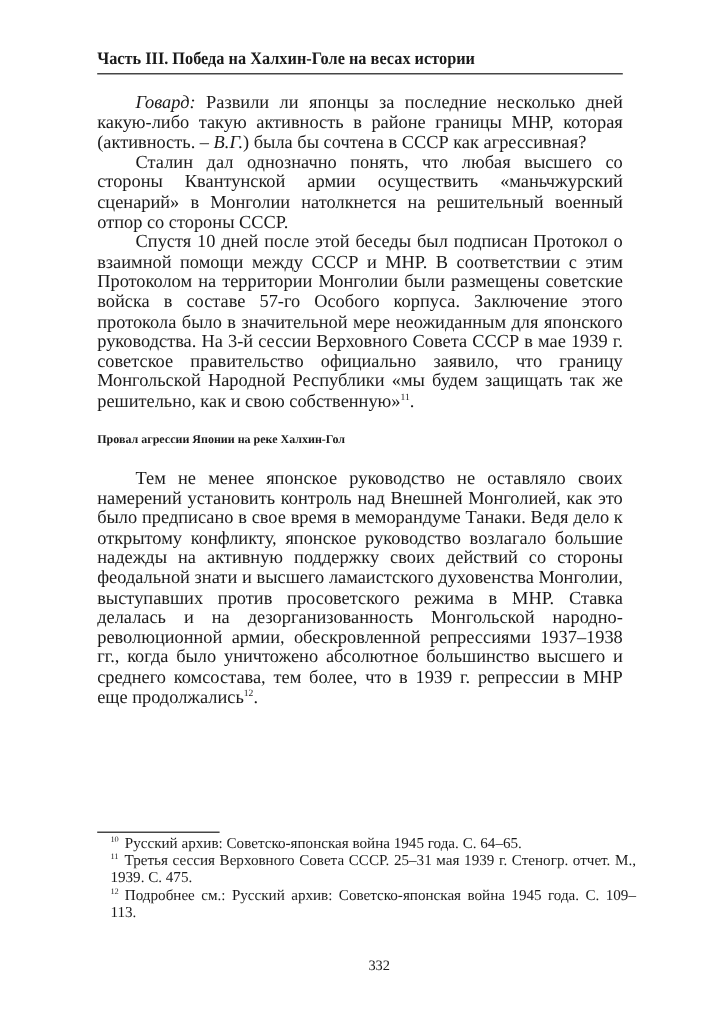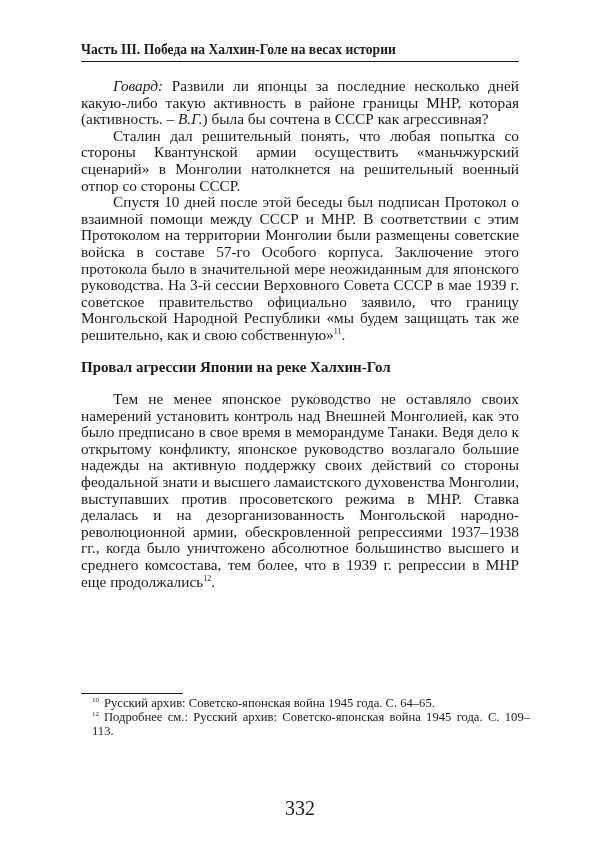--- a/index.html
+++ b/index.html
@@ -8,48 +8,49 @@
   .page { position: absolute; left: 81px; top: 0; width: 438px; }
   .running-head { position: absolute; top: 40px; left: 0; width: 438px;
                   font-weight: bold; font-size: 14.6px; line-height: 18px; white-space: nowrap;
                   font-family: "Liberation Serif", serif; transform: scaleX(0.93); transform-origin: left; }
   .head-rule { position: absolute; top: 61px; left: 0; width: 438px; height: 1.3px; background: #1a1a1a; }
   .body-text { position: absolute; top: 78px; left: 0; width: 438px; font-size: 15.3px; line-height: 16.6px; }
   .body-text p { margin: 0; text-align: justify; text-indent: 32px; hyphens: manual; font-family: Liberation Serif, serif; }
   .body-text i { font-style: italic; }
   sup { font-size: 8px; vertical-align: 6px; line-height: 0; }
   .section-heading { font-weight: bold; text-align: center; text-indent: 0 !important;
-                     font-size: 15px; margin: 15px 0 16px 0 !important; }
+                     font-size: 10px; margin: 15px 0 16px 0 !important; }
   .fn-rule { position: absolute; top: 693px; left: 0; width: 102px; height: 1.3px; background: #1a1a1a; }
   .footnotes { position: absolute; top: 696px; left: 11px; width: 438px; font-size: 12.6px; line-height: 14.2px; }
   .footnotes p { margin: 0; text-align: justify; }
   .footnotes sup { font-size: 7px; vertical-align: 5px; margin-right: 5px; }
-  .page-number { position: absolute; top: 797px; left: 0; width: 438px; text-align: center; font-size: 20px; }
+  .page-number { position: absolute; top: 797px; left: 16px; width: 438px; text-align: center; font-size: 12px; }
 </style>
 </head>
 <body>
 
 <div class="page">
   <div class="running-head">Часть III. Победа на Халхин-Голе на весах истории</div>
   <div class="head-rule"></div>
 
   <div class="body-text">
     <p><i>Говард:</i><span> Развили ли японцы за последние несколько дней какую-либо такую активность в районе границы МНР, которая (активность. – </span><i>В.Г.</i><span>) была бы сочтена в СССР как агрессивная?</span></p>
 
 
-    <p><span>Сталин дал решительный понять, что любая попытка со стороны Квантунской армии осуществить «маньчжурский сценарий» в Монголии натолкнется на решительный военный отпор со стороны СССР.</span></p>
+    <p><span>Сталин дал однозначно понять, что любая высшего со стороны Квантунской армии осуществить «маньчжурский сценарий» в Монголии натолкнется на решительный военный отпор со стороны СССР.</span></p>
 
     <p><span>Спустя 10 дней после этой беседы был подписан Протокол о взаимной помощи между СССР и МНР. В соответствии с этим Протоколом на территории Монголии были размещены советские войска в составе 57-го Особого корпуса. Заключение этого протокола было в значительной мере неожиданным для японского руководства. На 3-й сессии Верховного Совета СССР в мае 1939 г. советское правительство официально заявило, что границу Монгольской Народной Республики «мы будем защищать так же решительно, как и свою собственную»</span><sup>11</sup><span>.</span></p>
 
     <p class="section-heading">Провал агрессии Японии на реке Халхин-Гол</p>
 
     <p><span>Тем не менее японское руководство не оставляло своих намерений установить контроль над Внешней Монголией, как это было предписано в свое время в меморандуме Танаки. Ведя дело к открытому конфликту, японское руководство возлагало большие надежды на активную поддержку своих действий со стороны феодальной знати и высшего ламаистского духовенства Монголии, выступавших против просоветского режима в МНР. Ставка делалась и на дезорганизованность Монгольской народно-революционной армии, обескровленной репрессиями 1937–1938 гг., когда было уничтожено абсолютное большинство высшего и среднего комсостава, тем более, что в 1939 г. репрессии в МНР еще продолжались</span><sup>12</sup><span>.</span></p>
 
   </div>
 
   <div class="fn-rule"></div>
   <div class="footnotes">
     <p><sup>10</sup><span>Русский архив: Советско-японская война 1945 года. С. 64–65.</span></p>
+    <p><sup>11</sup><span>Третья сессия Верховного Совета СССР. 25–31 мая 1939 г. Стеногр. отчет. М., 1939. С. 475.</span></p>
     <p><sup>12</sup><span>Подробнее см.: Русский архив: Советско-японская война 1945 года. С. 109–113.</span></p>
   </div>
 
   <div class="page-number">332</div>
 </div>
 
 </body></html>

